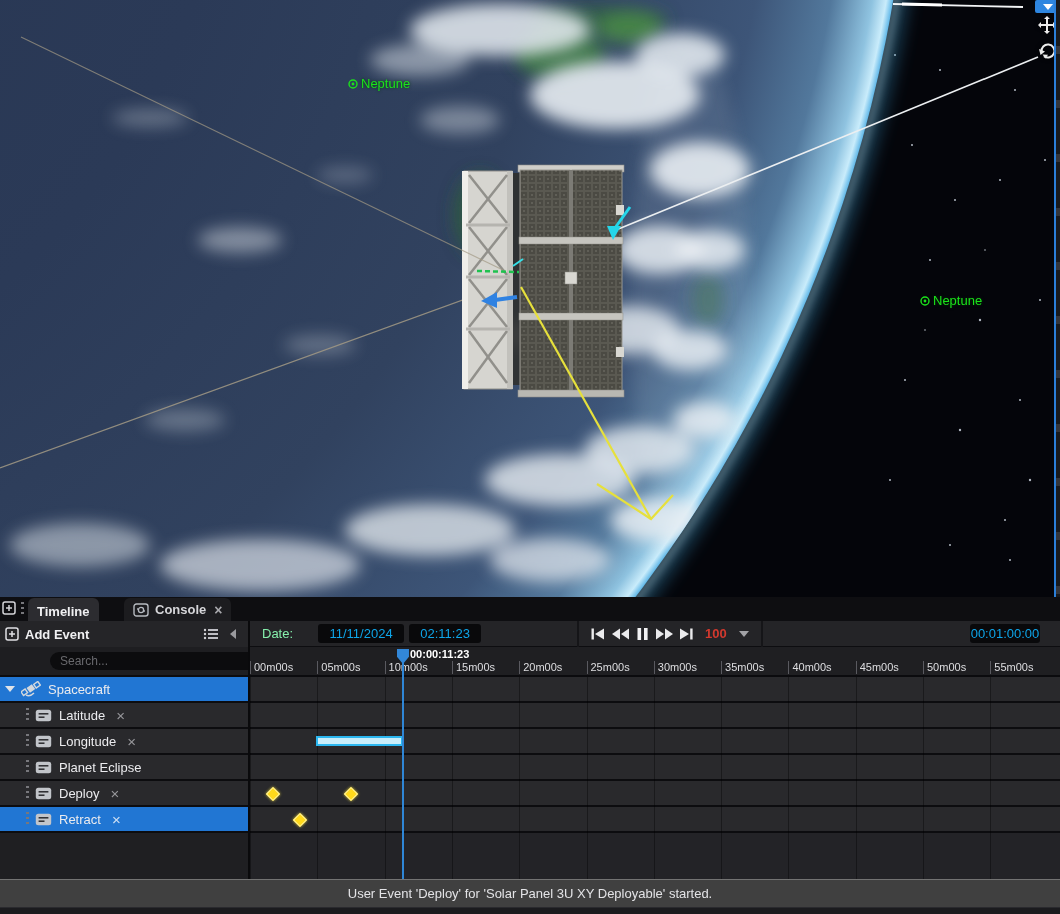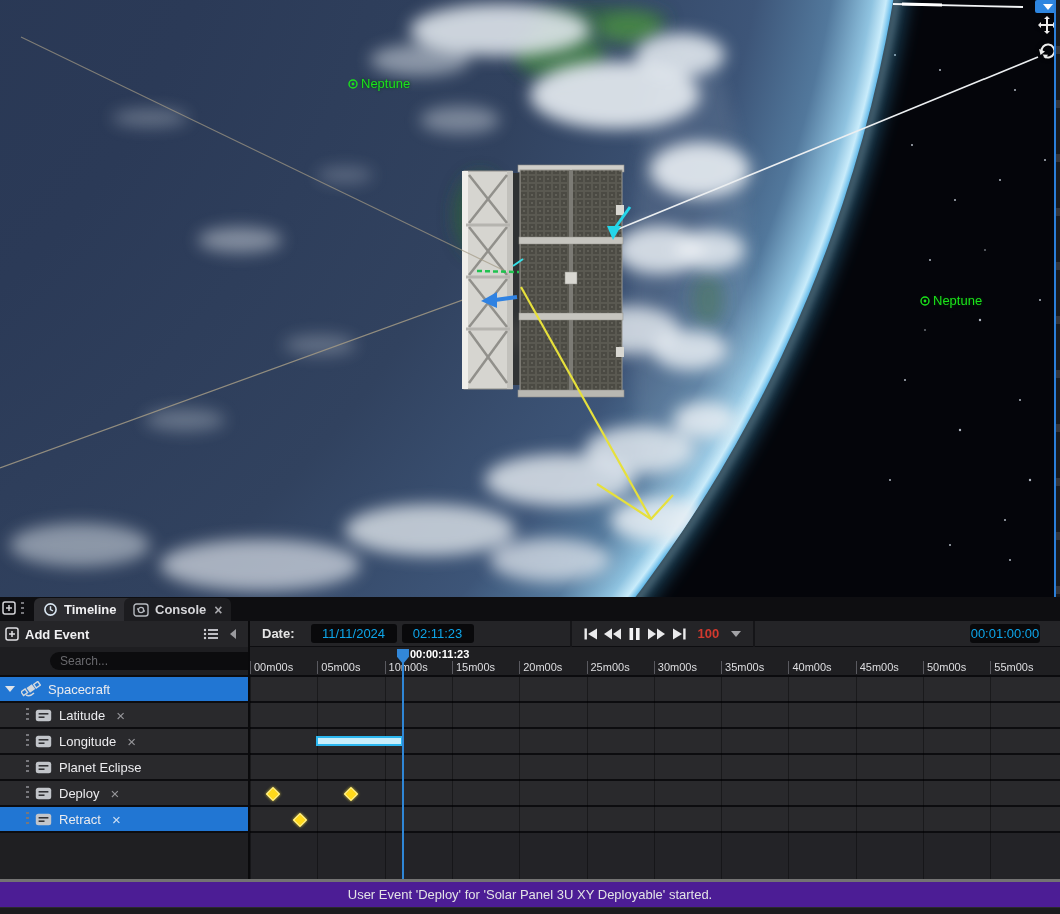--- a/index.html
+++ b/index.html
@@ -33,21 +33,21 @@
   #tab-drag{position:absolute;left:21px;top:5px;}
   
   .cellL{position:absolute;left:0;width:248px;}
   .cellR{position:absolute;left:250px;width:810px;}
   #tb-left{top:24px;height:26px;background:#252528;display:flex;align-items:center;}
   #tb-right{top:24px;height:26px;background:#242427;display:flex;align-items:center;border-bottom:1px solid #0d0d10;box-sizing:border-box;}
   #addevent-label{font-size:13px;font-weight:600;color:#f0f0f2;margin-left:6px;}
   #tb-left .spacer{flex:1;}
   .field{background:#09090b;border-radius:3px;color:#0ea5e9;font-size:13px;
     display:flex;align-items:center;justify-content:center;height:19px;}
-  #date-label{font-size:13px;color:#e5e5e5;margin:0 16px 0 12px;font-weight:bold;}
+  #date-label{font-size:13px;color:#86efac;margin:0 25px 0 12px;}
   #date-field{width:86px;margin-right:5px;}
   #time-field{width:72px;}
   .vsep{width:2px;height:26px;background:#151518;}
   .tbtn{display:flex;align-items:center;justify-content:center;width:22px;height:20px;}
   #speed-value{font-size:13px;font-weight:700;color:#d2392e;margin:0 6px 0 8px;}
   .caret-down{width:0;height:0;border-left:5px solid transparent;border-right:5px solid transparent;
     border-top:6px solid #a2a2a6;}
   #endtime-field{width:70px;margin-right:20px;}
   
   #search-cell{top:50px;height:28px;background:#1e1e21;display:flex;align-items:center;padding-left:48px;}
@@ -75,22 +75,22 @@
   .indent{width:26px;flex:none;}
   .trow .dots-v{margin-right:6px;}
   #divider{position:absolute;left:248px;top:24px;width:2px;height:258px;background:#0a0a0c;}
   #empty-left{position:absolute;left:0;top:236px;width:248px;height:46px;background:#1f1f22;}
   #empty-right{position:absolute;left:250px;top:236px;width:810px;height:46px;background:#232327;}
   .gridline{position:absolute;top:80px;width:1px;height:202px;background:rgba(0,0,0,.35);}
   .marker-diamond{position:absolute;width:10px;height:10px;transform:rotate(45deg);background:#ffd91c;
     box-shadow:0 0 3px #ffe84a;border:1px solid #fff3a0;box-sizing:border-box;}
   #long-bar{position:absolute;height:10px;background:#c9eefb;border:2px solid #2bb7f0;box-sizing:border-box;}
   
-  #statusbar{position:absolute;left:0;top:282px;width:1060px;height:28px;background:#4c1d95;
-    display:flex;align-items:center;justify-content:center;font-size:13px;color:#e3e3e6;border-top:3px solid #737373;box-sizing:border-box;}
+  #statusbar{position:absolute;left:0;top:282px;width:1060px;height:28px;background:#404040;
+    display:flex;align-items:center;justify-content:center;font-size:13px;color:#e3e3e6;border-top:1px solid #737373;box-sizing:border-box;}
   #bottomstrip{position:absolute;left:0;top:310px;width:1060px;height:7px;background:#1b1b1e;border-top:1px solid #2a2a2e;box-sizing:border-box;}
 </style>
 </head>
 <body>
 
 <div id="root">
 
   <div id="viewport">
     <svg id="scene" width="1060" height="597" viewBox="0 0 1060 597">
       <defs>
@@ -283,21 +283,21 @@
 
     <div id="tabbar">
       <span id="addtab-btn">
         <svg width="14" height="14" viewBox="0 0 14 14">
           <rect x="1" y="1" width="12" height="12" rx="2" fill="none" stroke="#d5d5d9" stroke-width="1.5"></rect>
           <line x1="7" y1="4" x2="7" y2="10" stroke="#d5d5d9" stroke-width="1.5"></line>
           <line x1="4" y1="7" x2="10" y2="7" stroke="#d5d5d9" stroke-width="1.5"></line>
         </svg>
       </span>
       <span id="tab-drag" class="dots-v"></span>
-      <div class="tab active" style="left:34px;">
+      <div class="tab active" style="left:28px;flex-direction:column;">
         <svg width="15" height="15" viewBox="0 0 15 15">
           <circle cx="7.5" cy="7.5" r="5.6" fill="none" stroke="#d9e6f2" stroke-width="1.6"></circle>
           <path d="M7.5 4.2 V7.5 L10 9" fill="none" stroke="#d9e6f2" stroke-width="1.4"></path>
         </svg>
         <span>Timeline</span>
         <span class="tab-close">×</span>
       </div>
       <div class="tab inactive" style="left:124px;">
         <svg width="16" height="14" viewBox="0 0 16 14">
           <rect x="1" y="1" width="14" height="12" rx="2.5" fill="none" stroke="#b6bac0" stroke-width="1.4"></rect>

